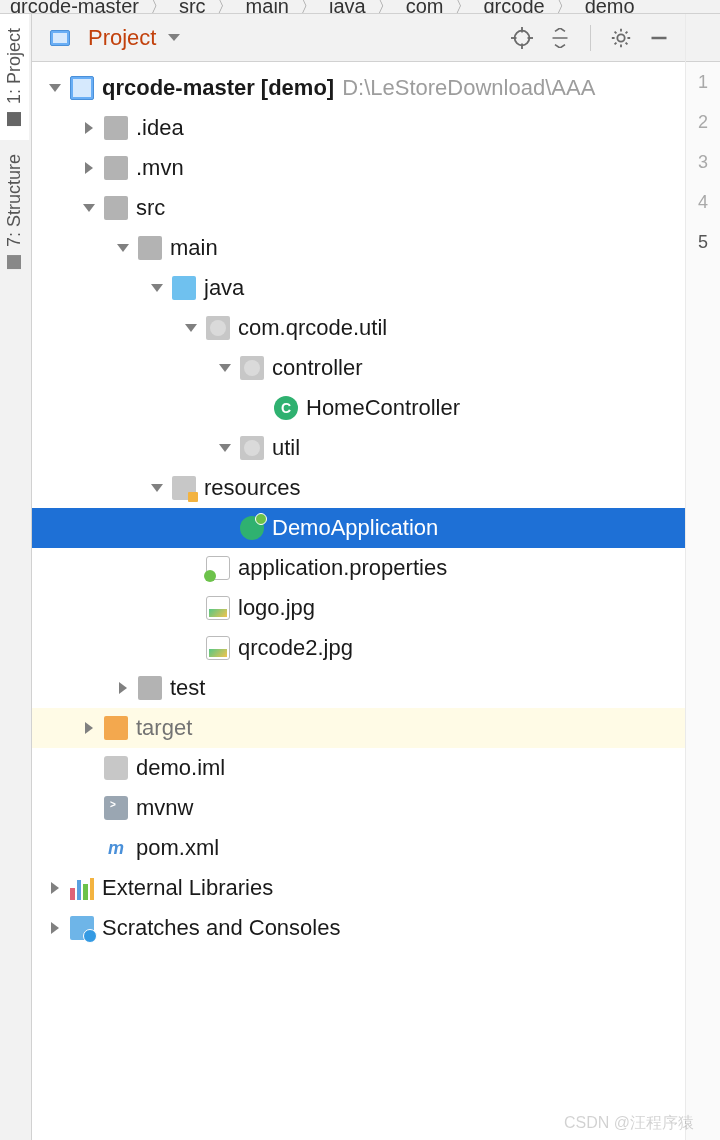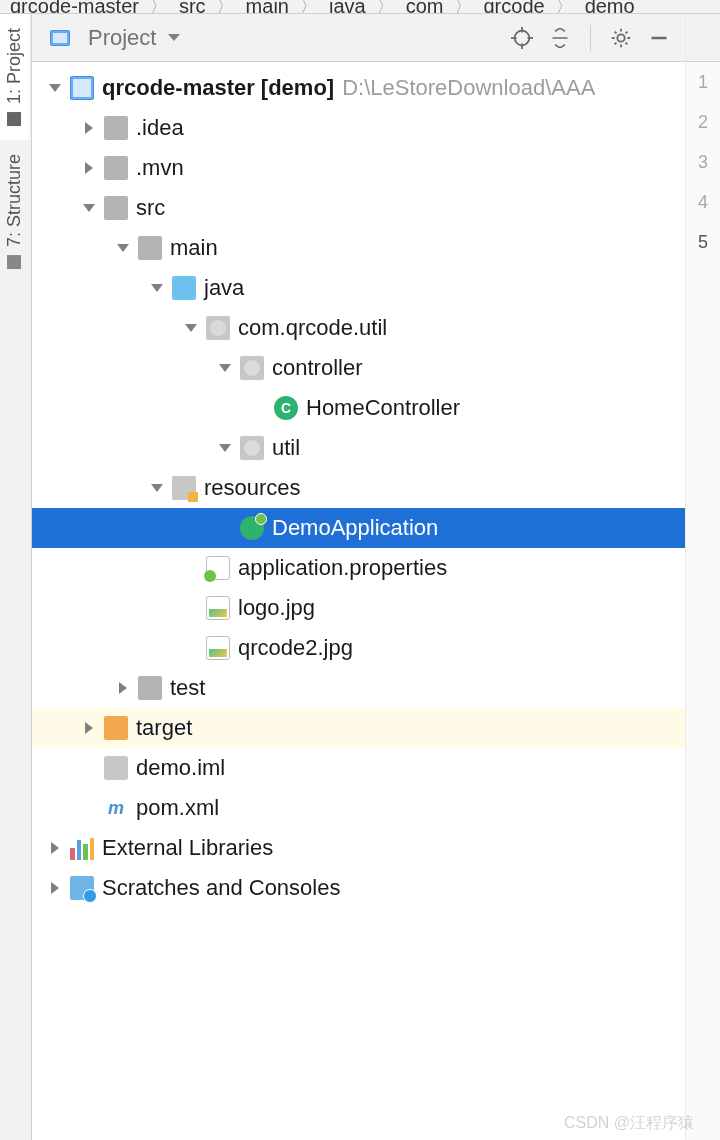--- a/index.html
+++ b/index.html
@@ -8,21 +8,21 @@
   .breadcrumb-bar .sep { color: #aaa; }
   .left-tool-strip { position: absolute; left: 0; top: 14px; bottom: 0; width: 32px; background: #f2f2f2; border-right: 1px solid #d1d1d1; }
   .left-tool-strip .tab { writing-mode: vertical-rl; transform: rotate(180deg); font-size: 18px; color: #555; padding: 14px 4px; display: flex; align-items: center; gap: 8px; cursor: pointer; }
   .left-tool-strip .tab.active { background: #fff; border-left: 0; }
   .tab-ico { width: 14px; height: 14px; display: inline-block; }
   .proj-ico { background: linear-gradient(#666,#666); }
   .struct-ico { background: #888; }
 
   .project-panel { position: absolute; left: 32px; top: 14px; right: 34px; bottom: 0; background: #fff; display: flex; flex-direction: column; border-right: 1px solid #eaeaea; }
   .panel-header { height: 48px; border-bottom: 1px solid #d1d1d1; background: #f2f2f2; display: flex; align-items: center; padding: 0 12px; gap: 10px; }
-  .panel-title { font-size: 22px; color: #737373; display: flex; align-items: center; gap: 8px; }
+  .panel-title { font-size: 22px; color: #c2410c; display: flex; align-items: center; gap: 8px; }
   .panel-title .chev-down { width: 0; height: 0; border-left: 6px solid transparent; border-right: 6px solid transparent; border-top: 7px solid #808080; margin-left: 4px; }
   .panel-header .spacer { flex: 1; }
   .hdr-btn { width: 28px; height: 28px; display: flex; align-items: center; justify-content: center; color: #666; cursor: pointer; }
   .divider-v { width: 1px; height: 26px; background: #ccc; margin: 0 6px; }
 
   .tree { flex: 1; overflow: auto; padding-top: 6px; font-size: 22px; color: #1a1a1a; }
   .node { display: flex; align-items: center; height: 40px; white-space: nowrap; cursor: pointer; }
   .node.selected { background: #1e70d6; color: #fff; }
   .spc { display: inline-block; }
   .exp { width: 18px; display: inline-flex; justify-content: center; }
@@ -56,21 +56,21 @@
   .ico-maven { color:#4a90d9; font-size:18px; font-weight:bold; font-style:italic; }
   .ico-maven::before { content:"m"; }
   .ico-libs { display:inline-flex; gap:2px; }
   .ico-libs span { width:5px; background:#5aa0e0; }
   .ico-libs span:nth-child(1){height:12px;background:#e06377;} .ico-libs span:nth-child(2){height:20px;background:#5aa0e0;} .ico-libs span:nth-child(3){height:16px;background:#6cc24a;} .ico-libs span:nth-child(4){height:22px;background:#f3b340;}
   .ico-libs { align-items:flex-end; }
   .ico-scratch { background:#6eb5e8; border-radius:2px; position:relative; }
   .ico-scratch::after { content:""; position:absolute; right:-3px; bottom:-3px; width:12px; height:12px; background:#349ae3; border-radius:50%; border:1px solid #fff; }
   .lbl-bold { font-weight: bold; }
   .lbl-grey { color: #9d9d9d; margin-left: 8px; }
-  .lbl-brown { color: #0f172a; }
+  .lbl-brown { color: #737373; }
   .node.hl-yellow { background: #fffbe6; }
   .watermark { position:absolute; right:26px; bottom:6px; font-size:16px; color:rgba(0,0,0,0.18); }
 
   .gutter { position:absolute; right:0; top:14px; width:34px; bottom:0; background:#fafafa; border-left:0; }
   .gutter .panel-hdr-strip { height:48px; border-bottom:1px solid #d1d1d1; background:#f2f2f2; display:flex; align-items:center; justify-content:center; }
   .gutter .ln { height:40px; display:flex; align-items:center; justify-content:center; font-size:18px; color:#a9a9a9; }
   .gutter .ln.active { color:#555; }
 
   svg { display:block; }
 </style>
@@ -270,20 +270,26 @@
       </div>
       <div class="node">
         <span class="spc" style="width: 48px;"></span>
         <span class="exp"></span>
         <span class="ico ico-iml"></span>
         <span>demo.iml</span>
       </div>
       <div class="node">
         <span class="spc" style="width: 48px;"></span>
         <span class="exp"></span>
+        <span class="ico ico-sh"></span>
+        <span>mvnw</span>
+      </div>
+      <div class="node">
+        <span class="spc" style="width: 48px;"></span>
+        <span class="exp"></span>
         <span class="ico ico-maven"></span>
         <span>pom.xml</span>
       </div>
       <div class="node">
         <span class="spc" style="width: 14px;"></span>
         <span class="exp">
           <span class="tri-closed"></span>
         </span>
         <span class="ico ico-libs">
           <span></span>

